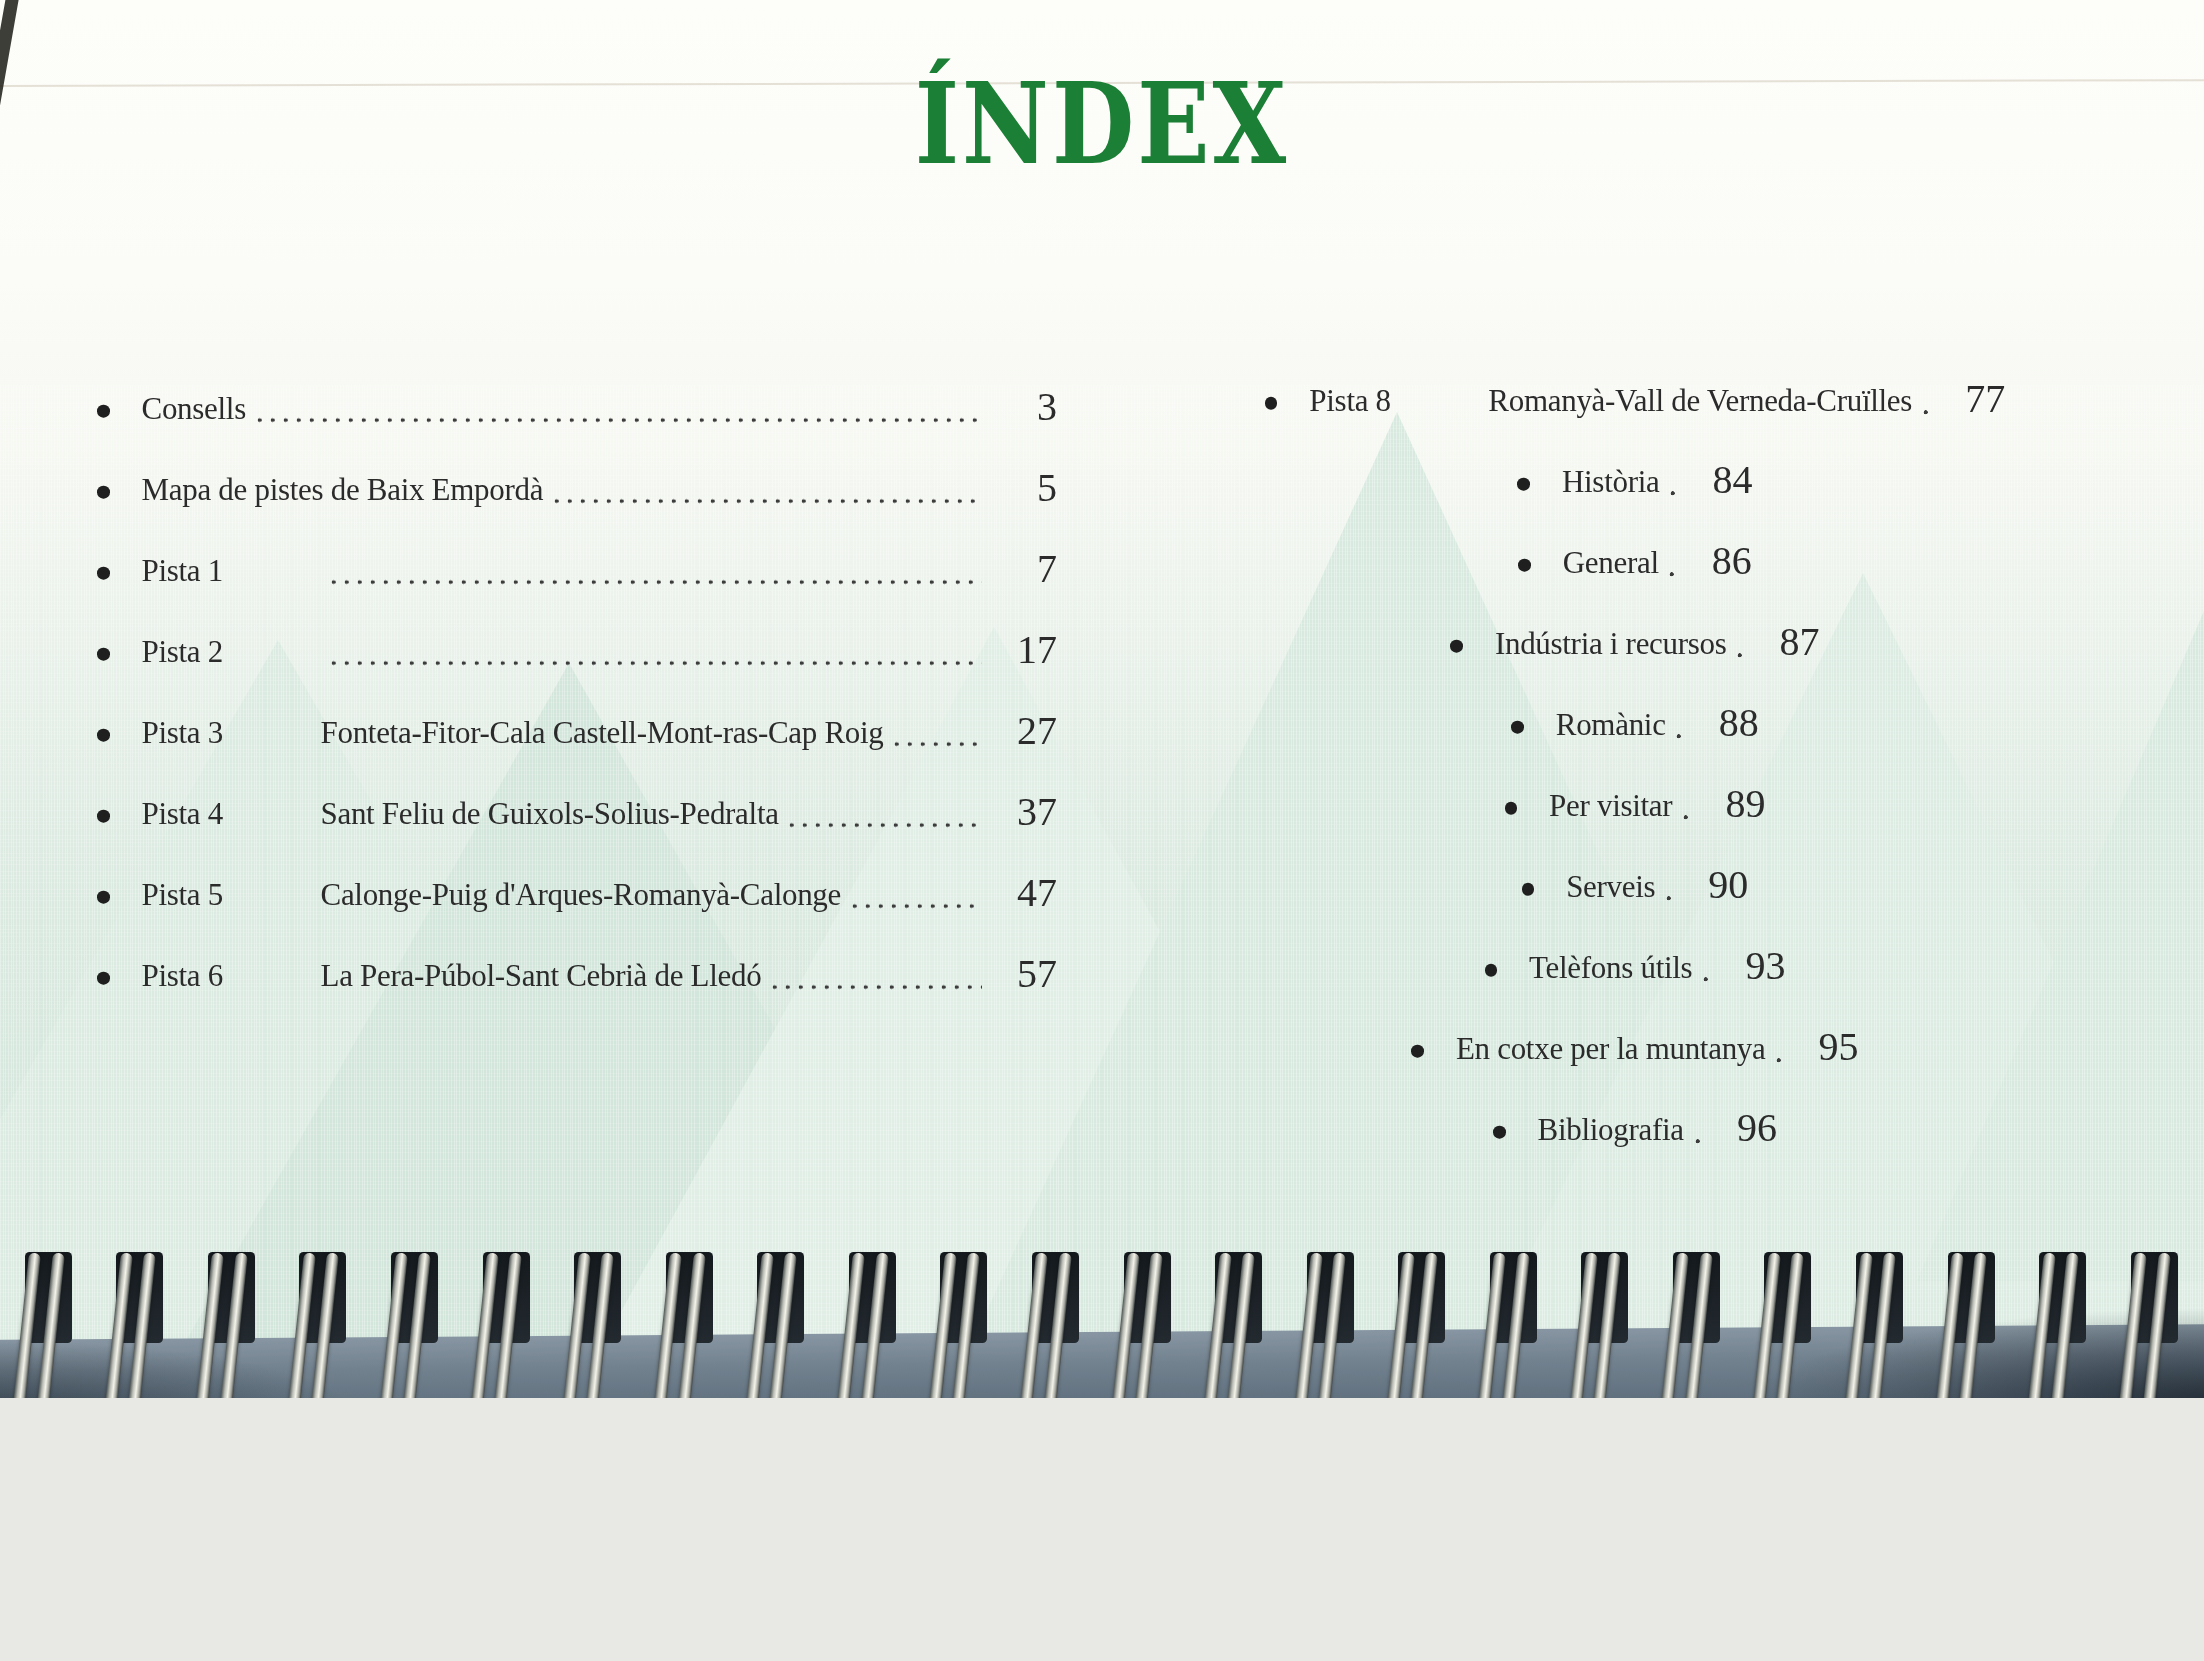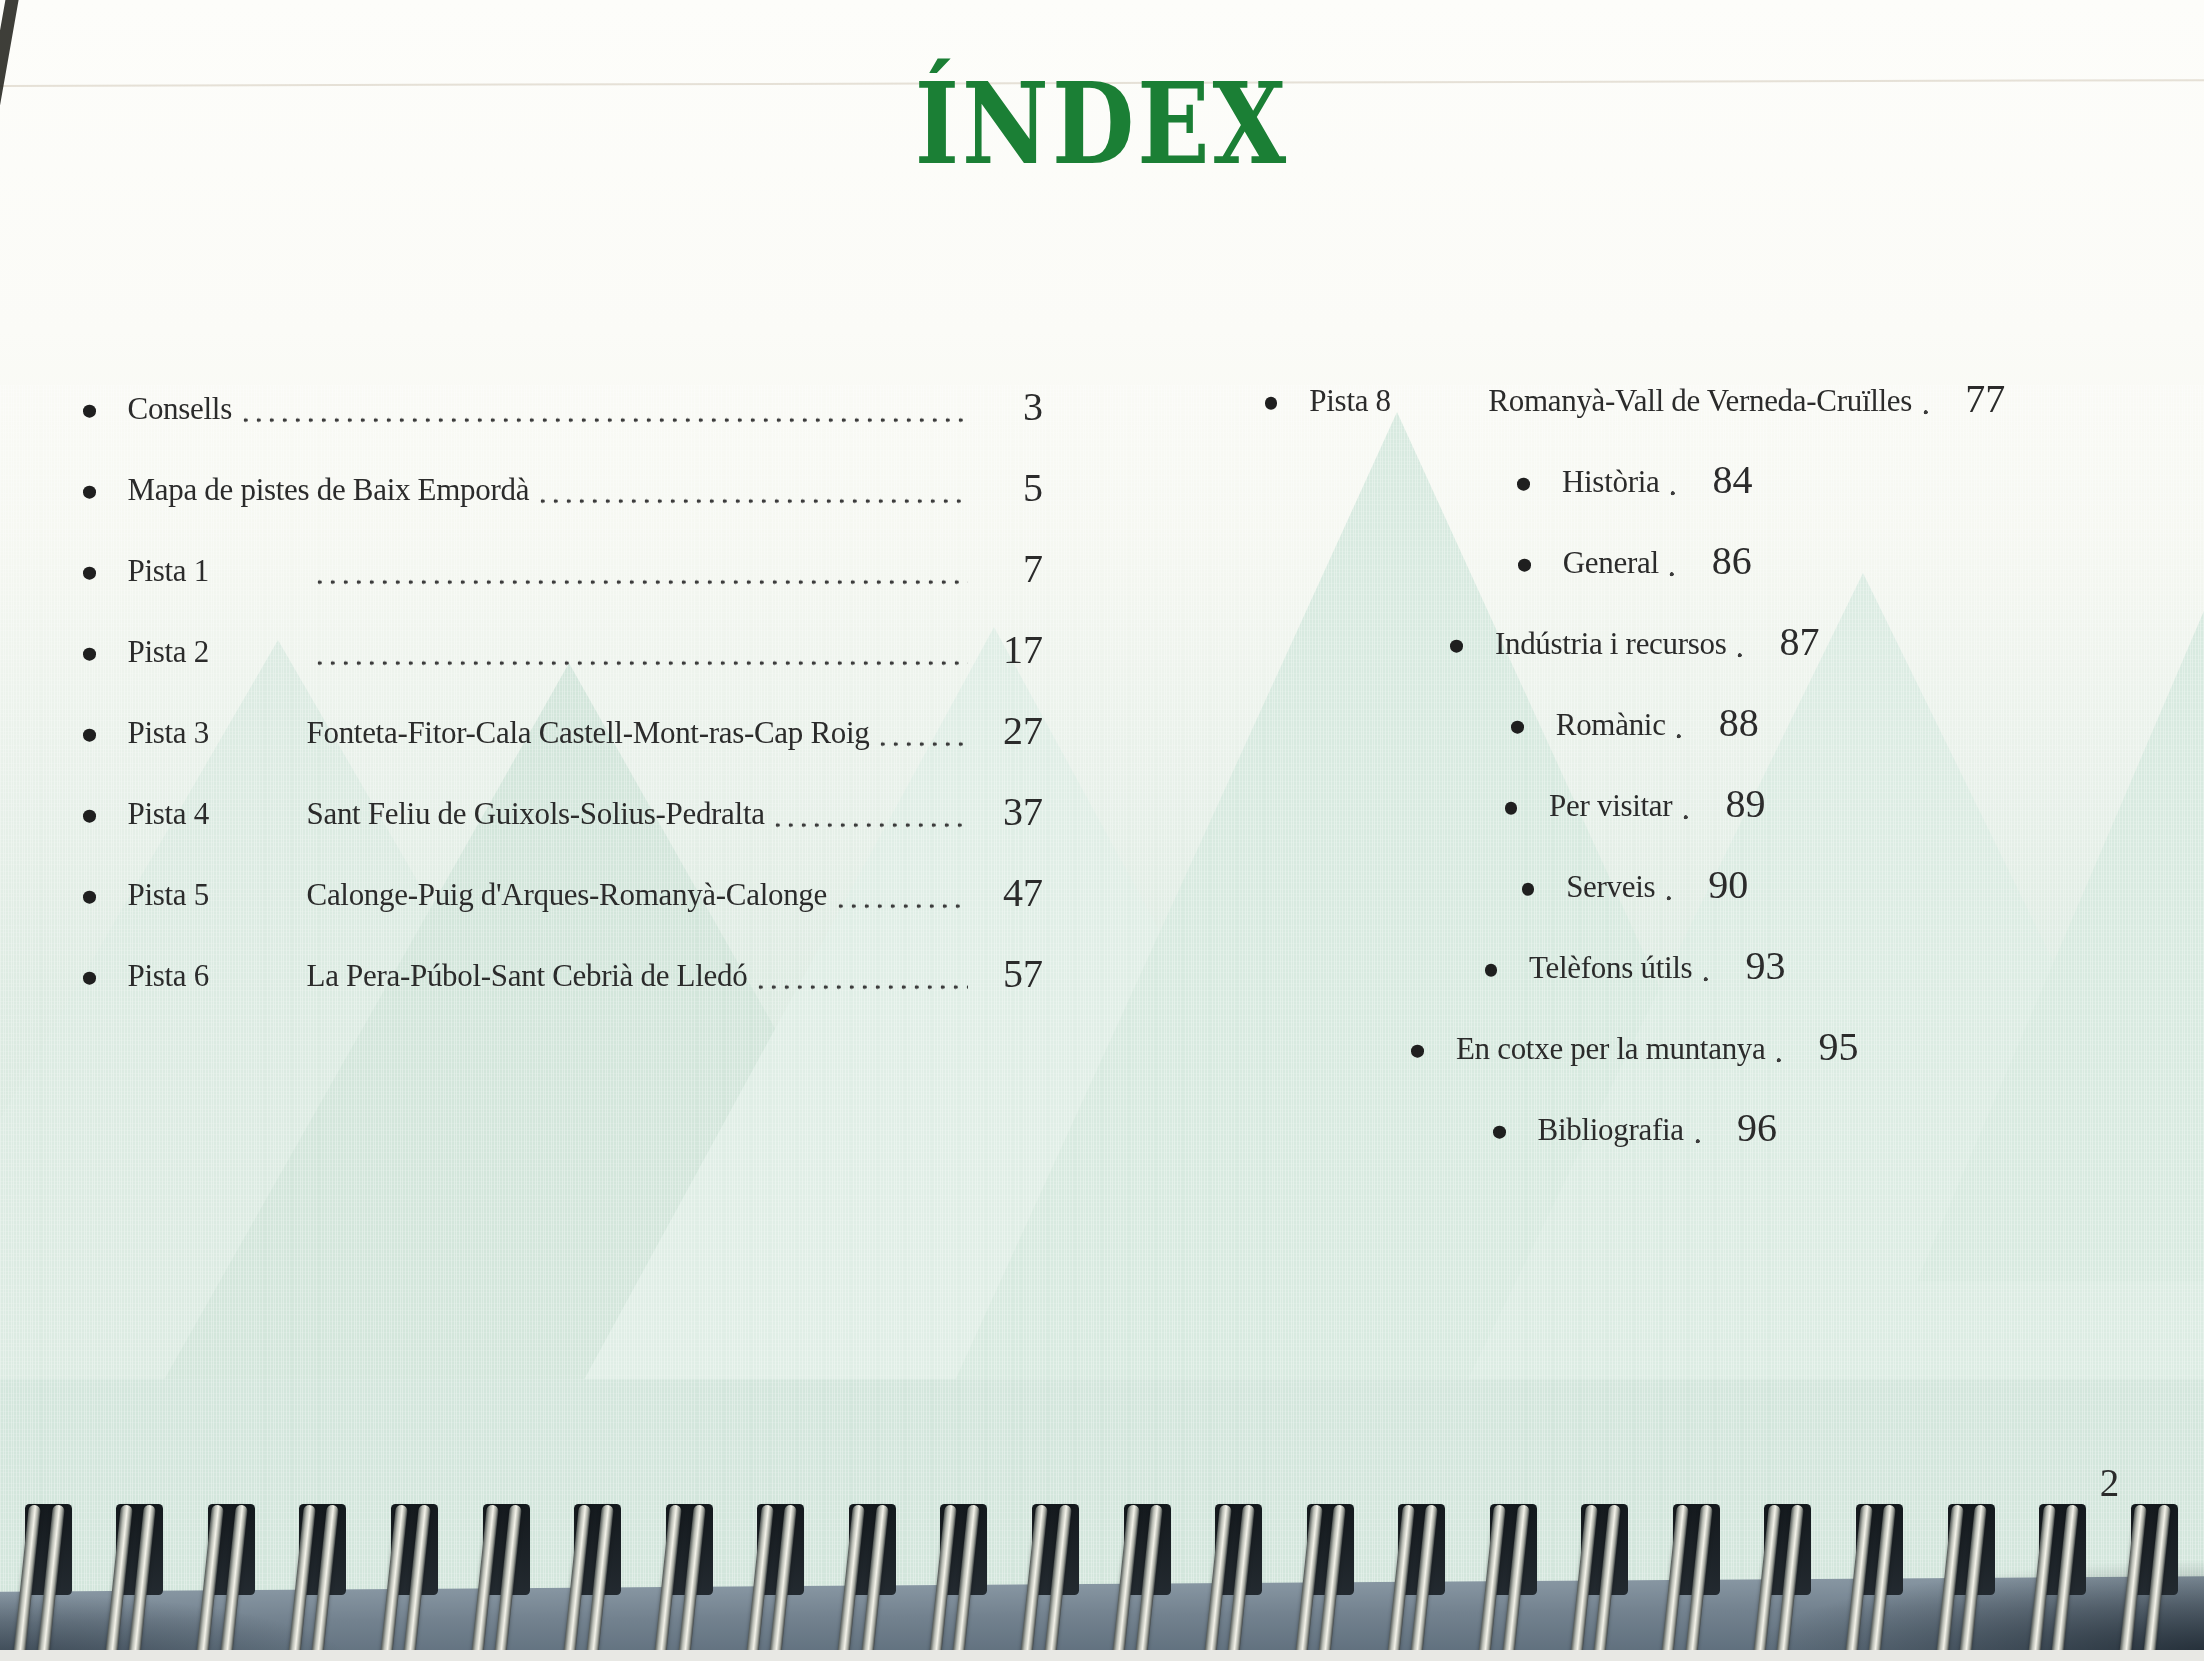--- a/index.html
+++ b/index.html
@@ -1,17 +1,17 @@
 <!DOCTYPE html>
 <html style="font-size:14.3px"><head>
 <meta charset="utf-8">
 <style>
   html,body{margin:0;padding:0;background:#e8e8e4;}
   .stage{
-    position:relative; width:2204px; height:1650px; overflow:hidden;
+    position:relative; width:2204px; height:1398px; overflow:hidden;
     background:#bef264;
     font-family:"Liberation Serif", serif;
     color:#2b2b2b;
   }
   
   .paper-grad{
     position:absolute; inset:0; z-index:0;
     background:linear-gradient(180deg,
       #fdfdfa 0%, #fbfbf7 20%, #f6f8f2 32%,
       #e9f1ea 46%, #ddebe2 60%, #d7e8de 75%, #d4e6dc 100%);
@@ -45,21 +45,21 @@
   
   .title{
     position:absolute; left:0; right:0; top:57px; z-index:3;
     text-align:center;
     font-family:"DejaVu Serif", serif; font-weight:bold;
     font-size:113px; letter-spacing:3.6px; color:#1b7f35;
     transform:scaleX(.84);
   }
   
   .col{position:absolute; z-index:3; display:flex; flex-direction:column;}
-  .col-left {left:83px;  top:368px; width:960px;}
+  .col-left {left:97px;  top:368px; width:960px;}
   .col-right{left:1162px; top:360px; width:946px;align-items:center;}
   .row{height:81px; display:flex; align-items:center; white-space:nowrap;}
   .bullet{
     flex:none; width:12.5px; height:12.5px; border-radius:50%;
     background:#1f1f1f; margin-right:32px; transform:translateY(2.7px);
   }
   .label,.route{
     flex:none; font-size:31px; letter-spacing:-0.3px; line-height:1;
   }
   .pista .label{width:179px;}

